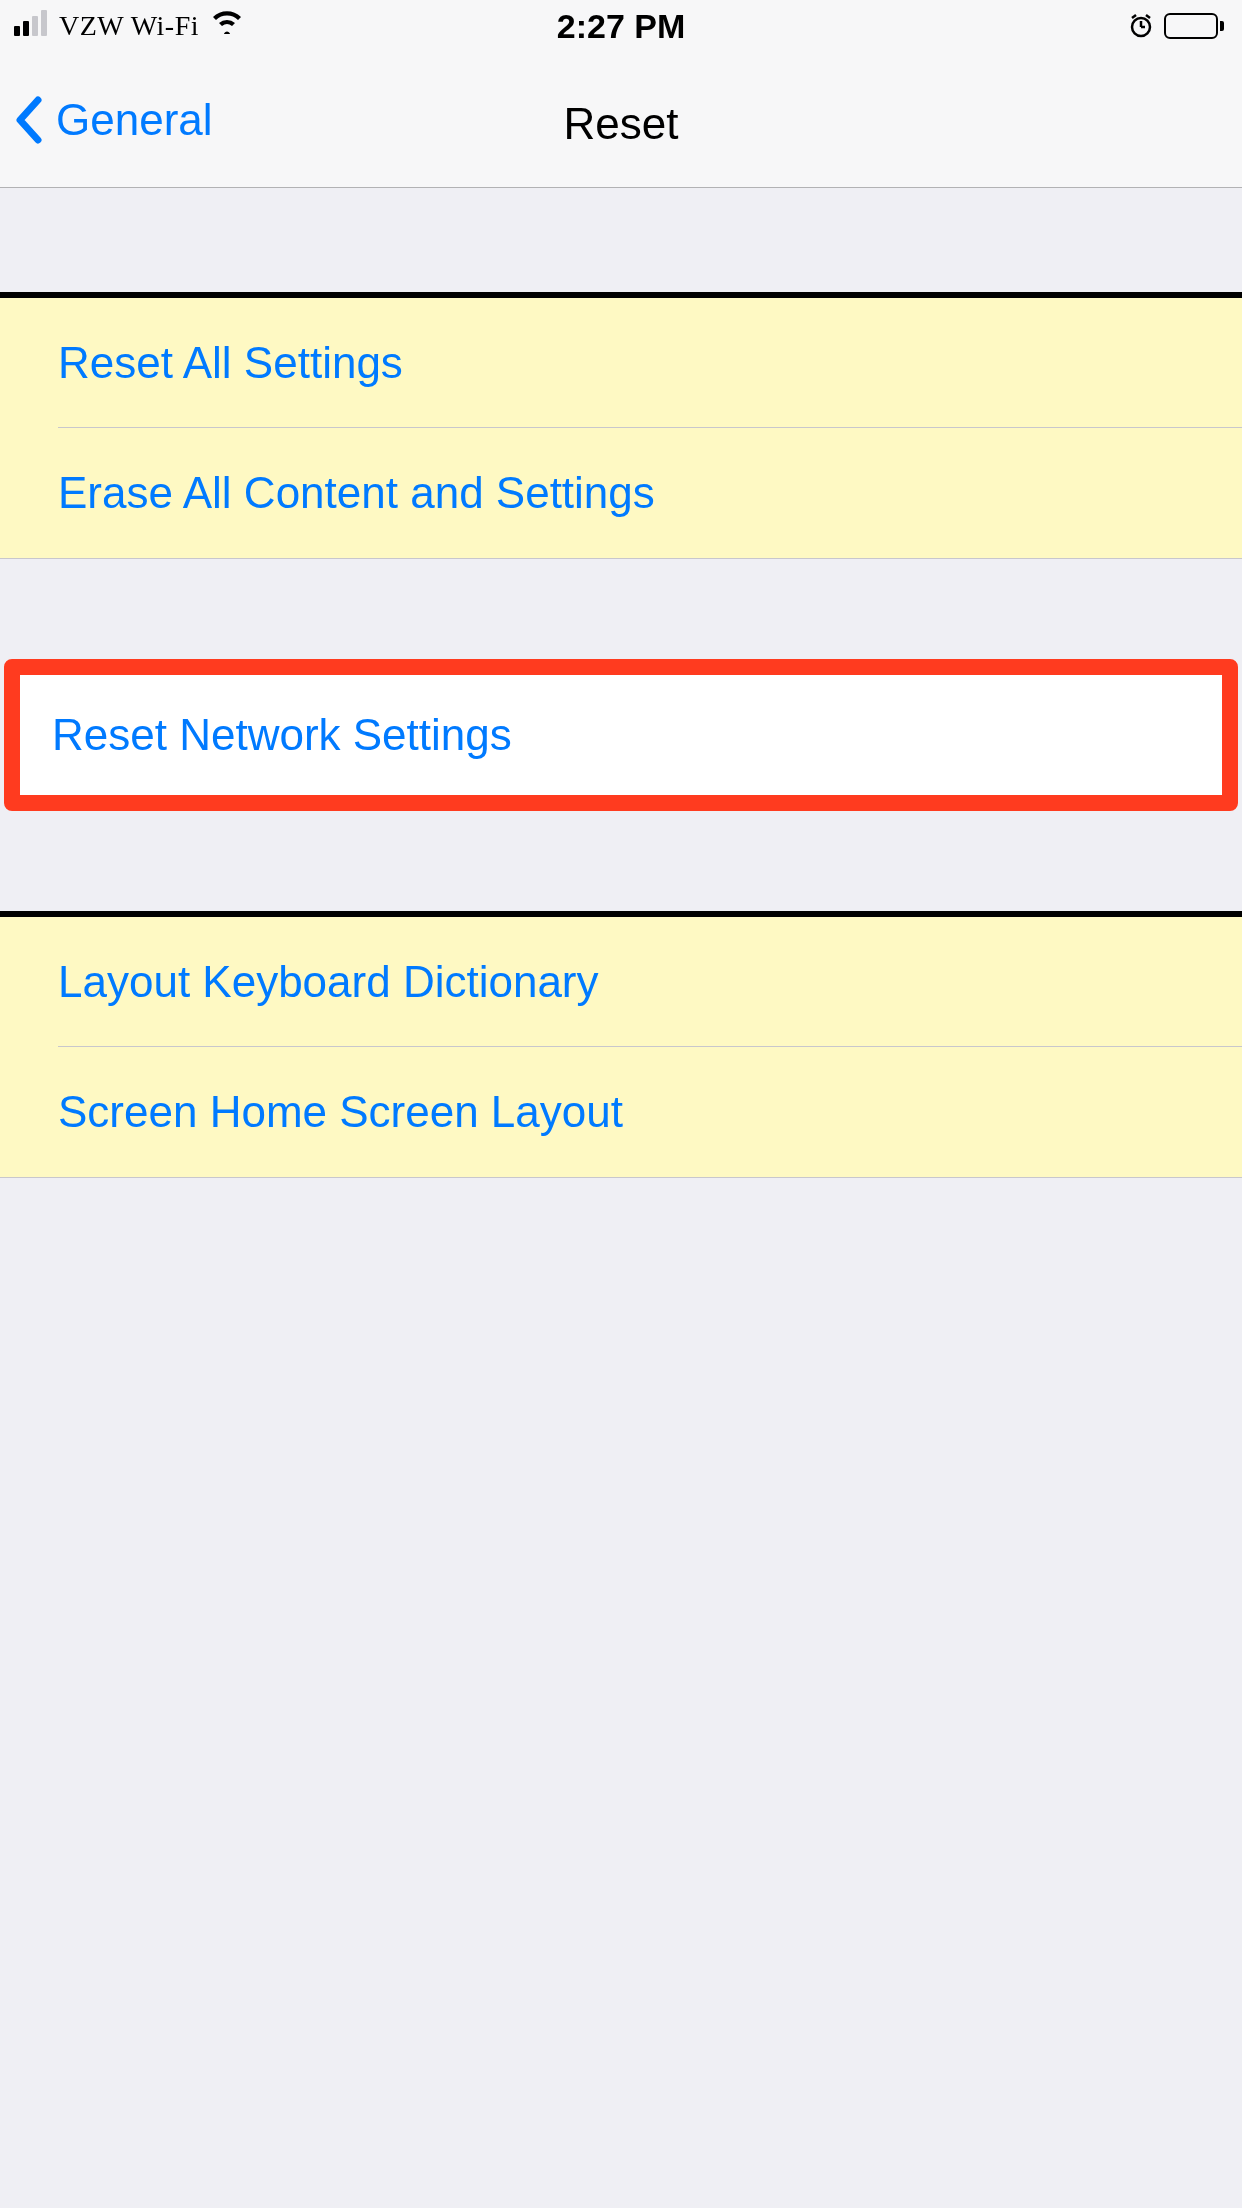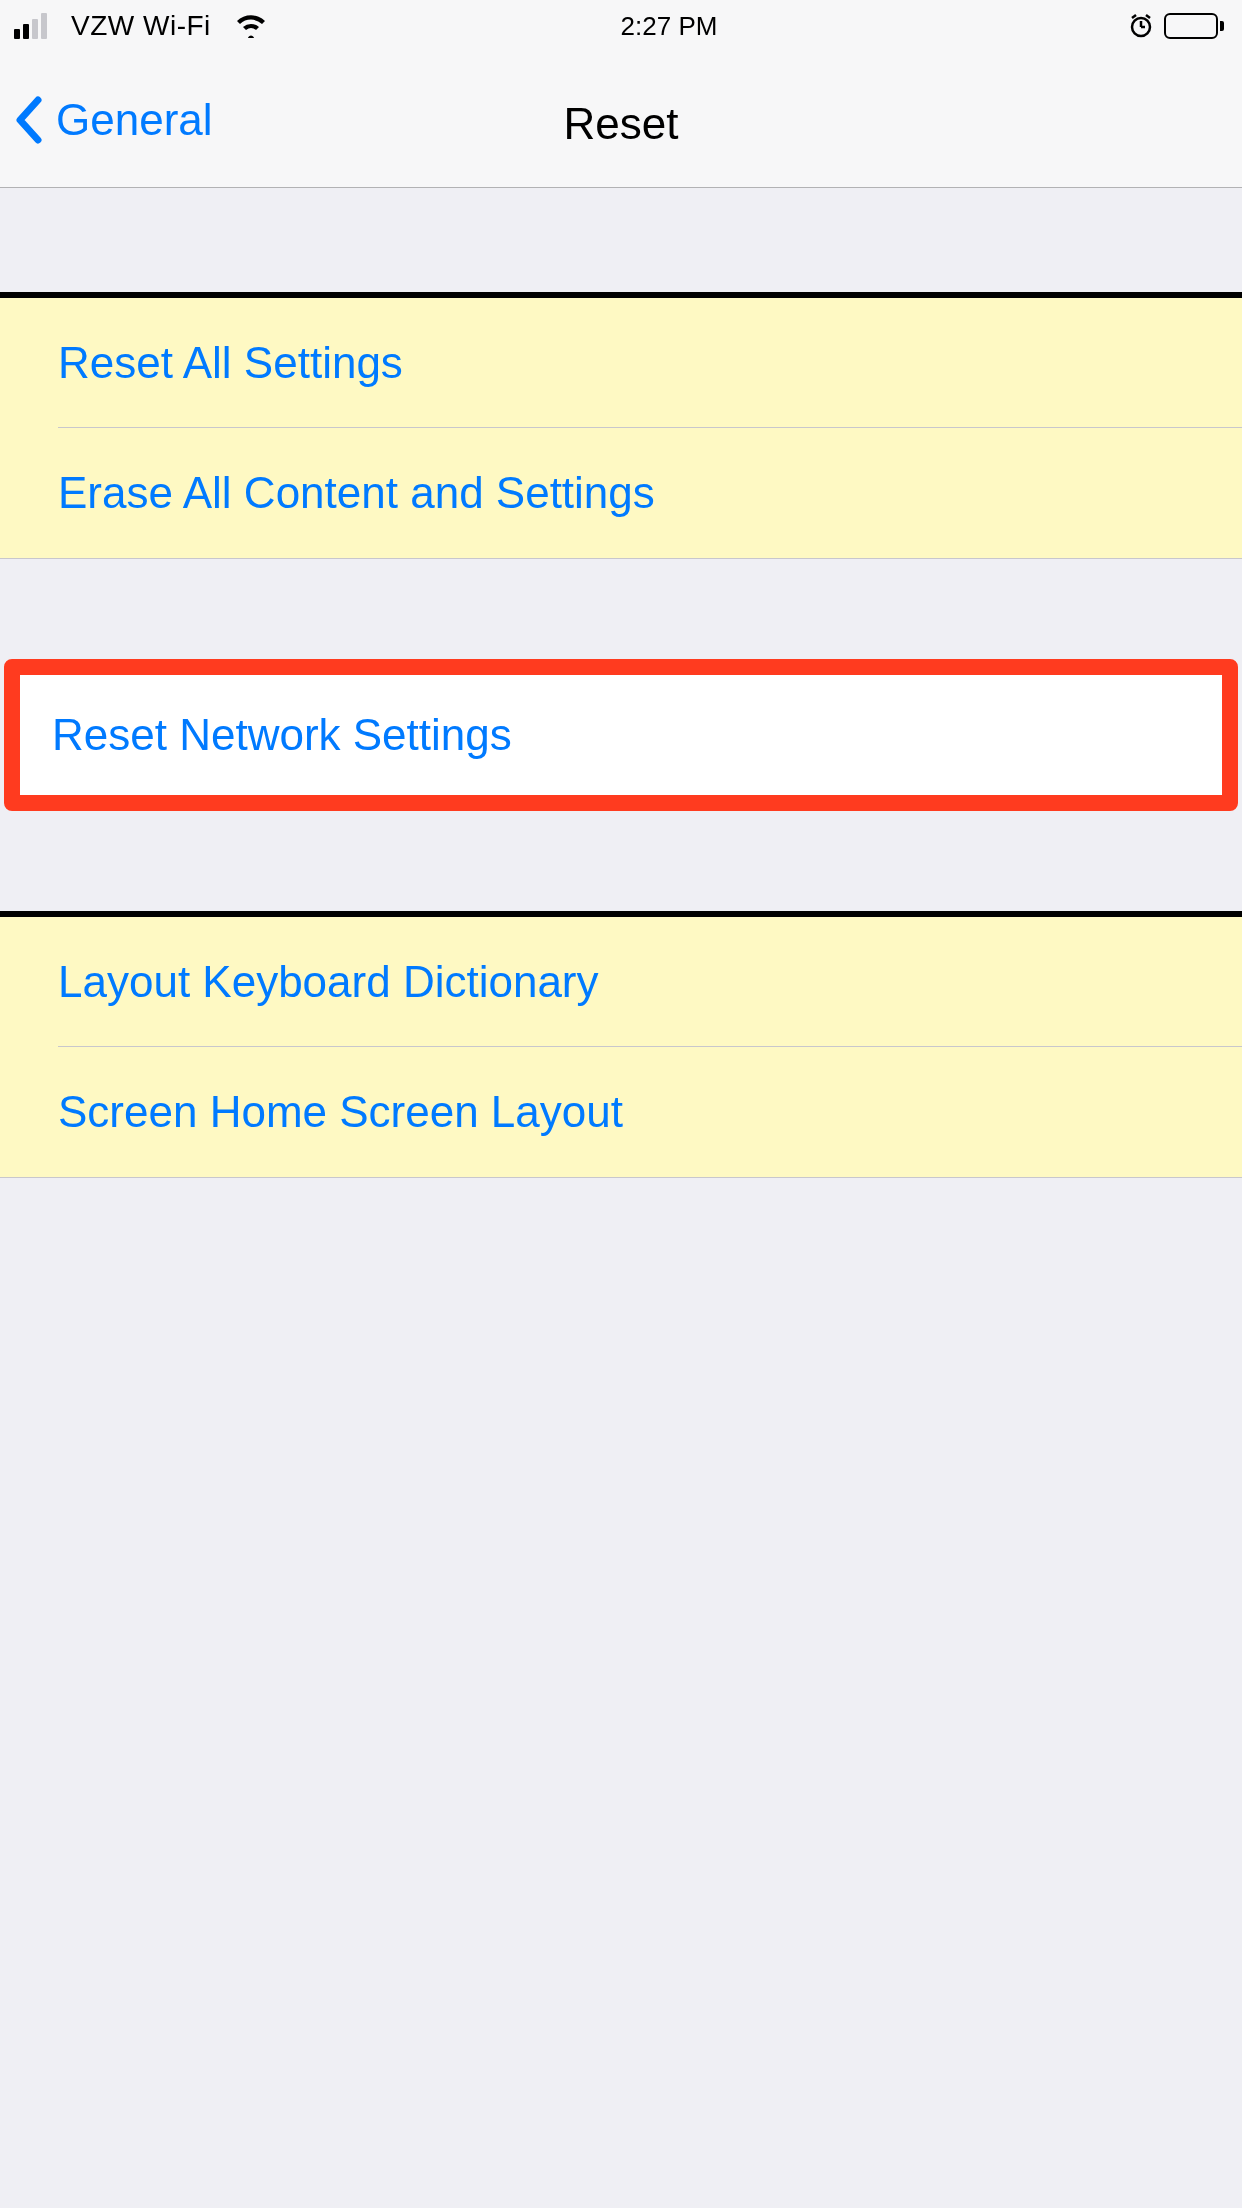--- a/index.html
+++ b/index.html
@@ -21,22 +21,22 @@
       display: flex;
       align-items: center;
       justify-content: space-between;
       padding: 0 18px 0 14px;
       font-size: 30px;
       font-weight: 500;
       color: #000;
     }
     .status-left {
       display: flex;
-      align-items: center;
-      gap: 24px;
+      gap: 12px;
+      font-family: Liberation Serif, serif;
     }
     .status-right {
       display: flex;
       align-items: center;
       gap: 10px;
     }
     .signal-bars {
       display: flex;
       align-items: flex-end;
       gap: 3px;
@@ -55,23 +55,22 @@
     .carrier {
       font-size: 28px;
       letter-spacing: 0.5px;
       font-weight: 400;
     }
     .wifi-icon svg { display:block; }
     .time {
       position:absolute;
       left:50%;
       transform:translateX(-50%);
-      font-size: 26px;
-      font-weight: 400;
-      margin-left: 48px;
+      font-size: 34px;
+      font-weight: 700;
     }
     .alarm-icon svg {display:block;}
     .battery {
       display:flex;
       align-items:center;
     }
     .battery-body {
       width: 54px;
       height: 26px;
       border: 2.5px solid #000;

